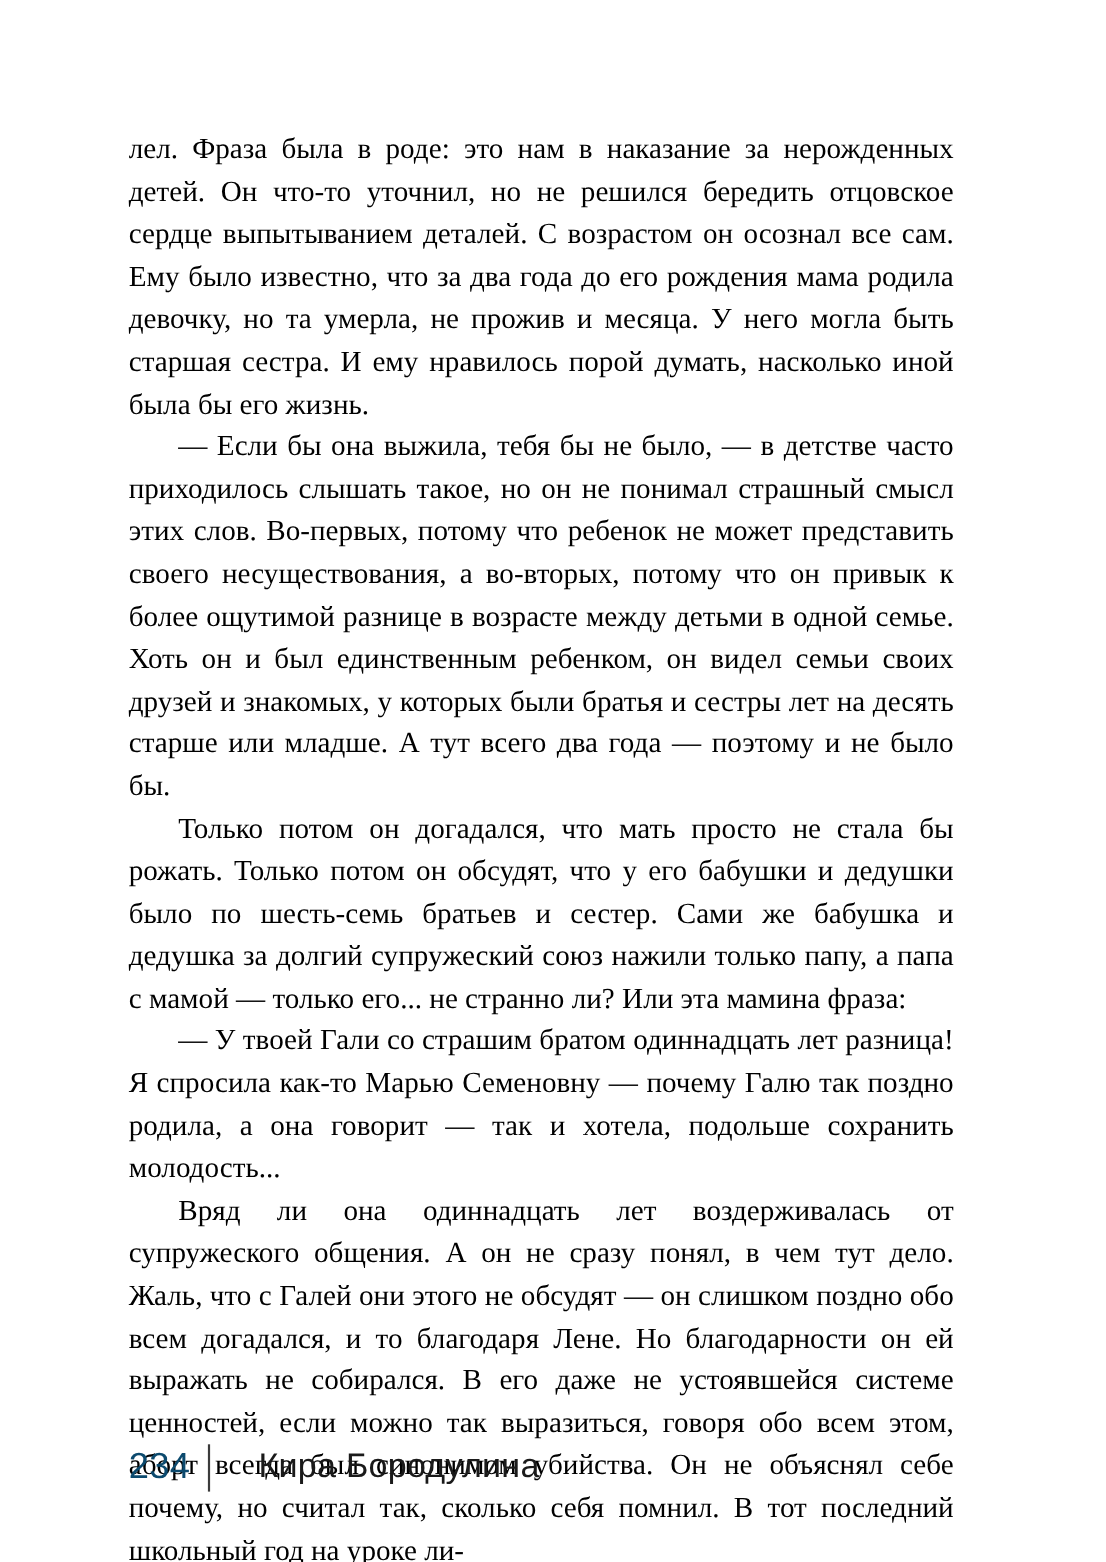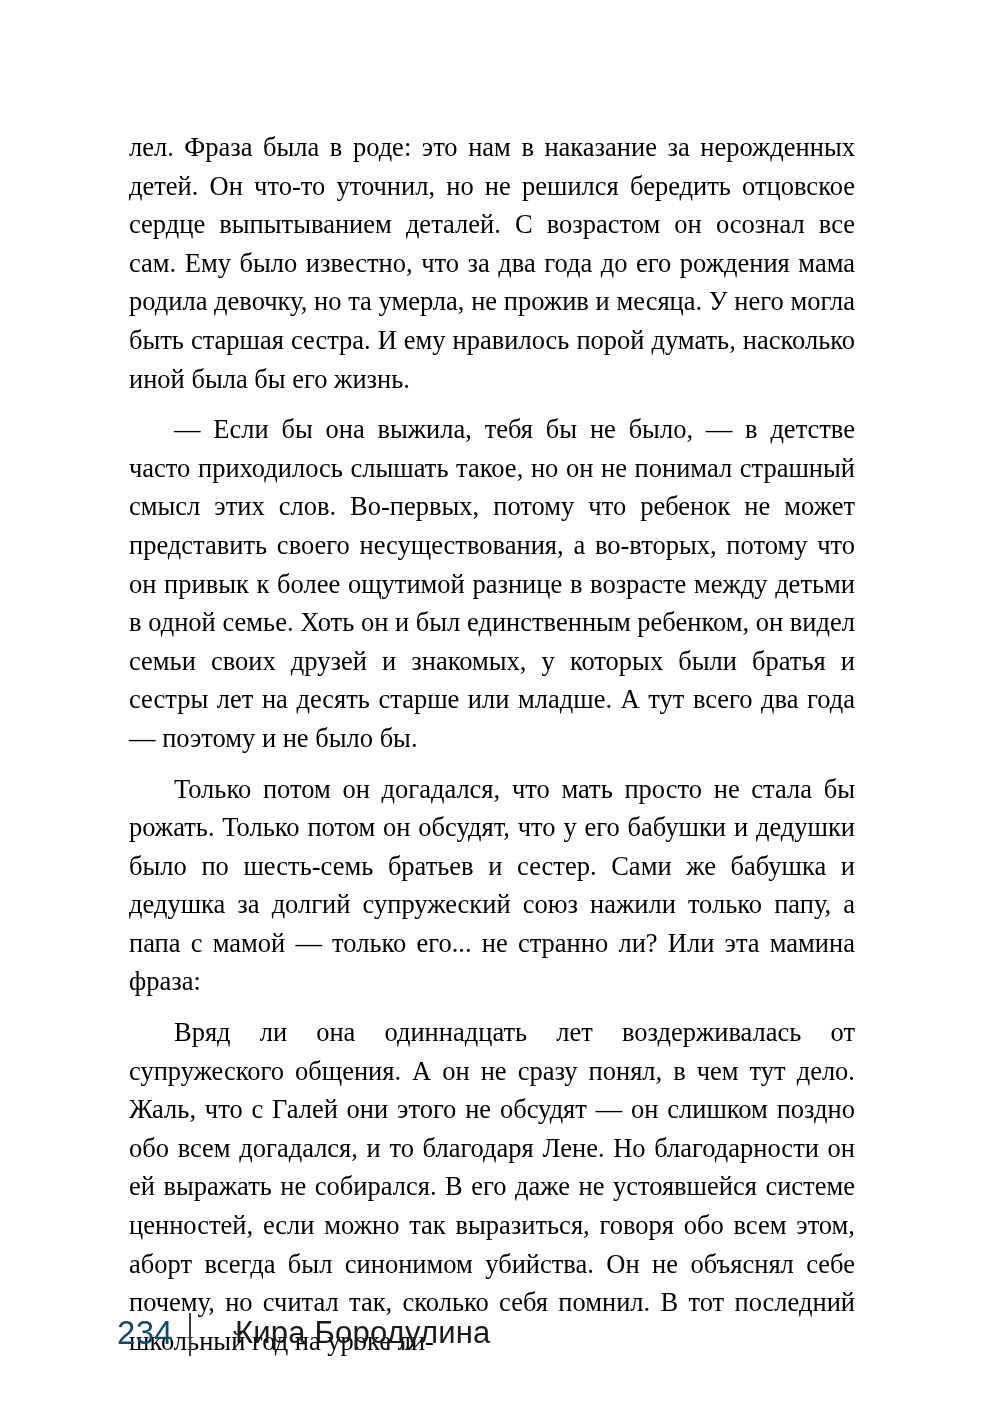--- a/index.html
+++ b/index.html
@@ -26,21 +26,21 @@
     font-size: 26.5px;
     line-height: 38.6px;
     color: #000000;
     text-align: justify;
     text-justify: inter-word;
     -webkit-hyphens: manual;
     hyphens: manual;
   }
 
   .para {
-    margin: 12px;
+    margin: 0;
     text-indent: 45px;
     text-align: justify;
   }
 
   .para.no-indent {
     text-indent: 0;
   }
 
   .footer {
     position: absolute;
@@ -82,20 +82,21 @@
 </style>
 </head>
 <body>
 
 <div class="page">
 
   <div class="text-block">
     <p class="para no-indent">лел. Фраза была в роде: это нам в наказание за нерожденных детей. Он что-то уточнил, но не решился бередить отцовское сердце выпытыванием деталей. С возрастом он осознал все сам. Ему было известно, что за два года до его рождения мама родила девочку, но та умерла, не прожив и месяца. У него могла быть старшая сестра. И ему нравилось порой думать, насколько иной была бы его жизнь.</p>
     <p class="para">— Если бы она выжила, тебя бы не было, — в детстве часто приходилось слышать такое, но он не понимал страшный смысл этих слов. Во-первых, потому что ребенок не может представить своего несуществования, а во-вторых, потому что он привык к более ощутимой разнице в возрасте между детьми в одной семье. Хоть он и был единственным ребенком, он видел семьи своих друзей и знакомых, у которых были братья и сестры лет на десять старше или младше. А тут всего два года — поэтому и не было бы.</p>
     <p class="para">Только потом он догадался, что мать просто не стала бы рожать. Только потом он обсудят, что у его бабушки и дедушки было по шесть-семь братьев и сестер. Сами же бабушка и дедушка за долгий супружеский союз нажили только папу, а папа с мамой — только его... не странно ли? Или эта мамина фраза:</p>
+    <p class="para">— У твоей Гали со страшим братом одиннадцать лет разница! Я спросила как-то Марью Семеновну — почему Галю так поздно родила, а она говорит — так и хотела, подольше сохранить молодость...</p>
     <p class="para">Вряд ли она одиннадцать лет воздерживалась от супружеского общения. А он не сразу понял, в чем тут дело. Жаль, что с Галей они этого не обсудят — он слишком поздно обо всем догадался, и то благодаря Лене. Но благодарности он ей выражать не собирался. В его даже не устоявшейся системе ценностей, если можно так выразиться, говоря обо всем этом, аборт всегда был синонимом убийства. Он не объяснял себе почему, но считал так, сколько себя помнил. В тот последний школьный год на уроке ли-</p>
   </div>
 
   <div class="footer">
     <span class="page-number">234</span>
     <span class="footer-rule"></span>
     <span class="author-name">Кира Бородулина</span>
   </div>
 
 </div>

